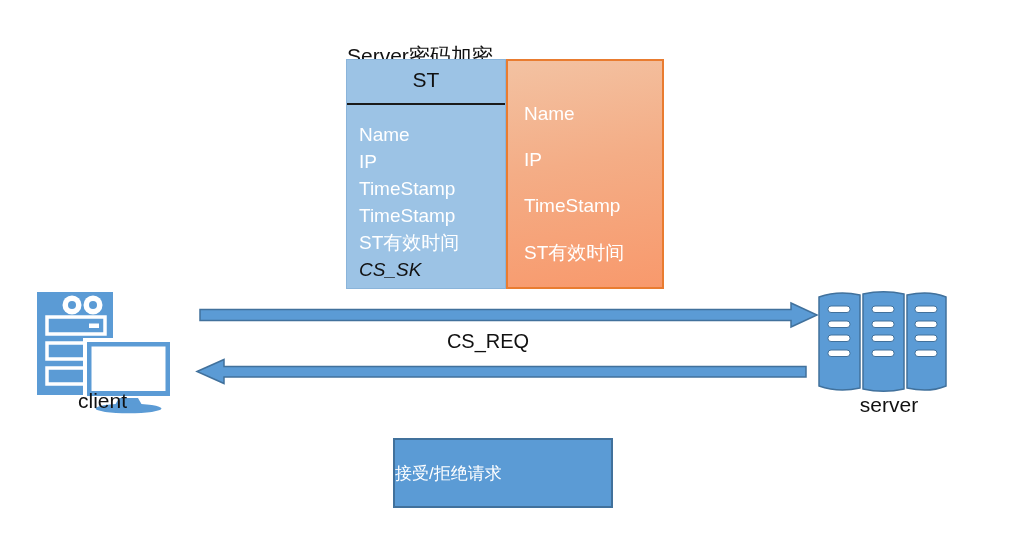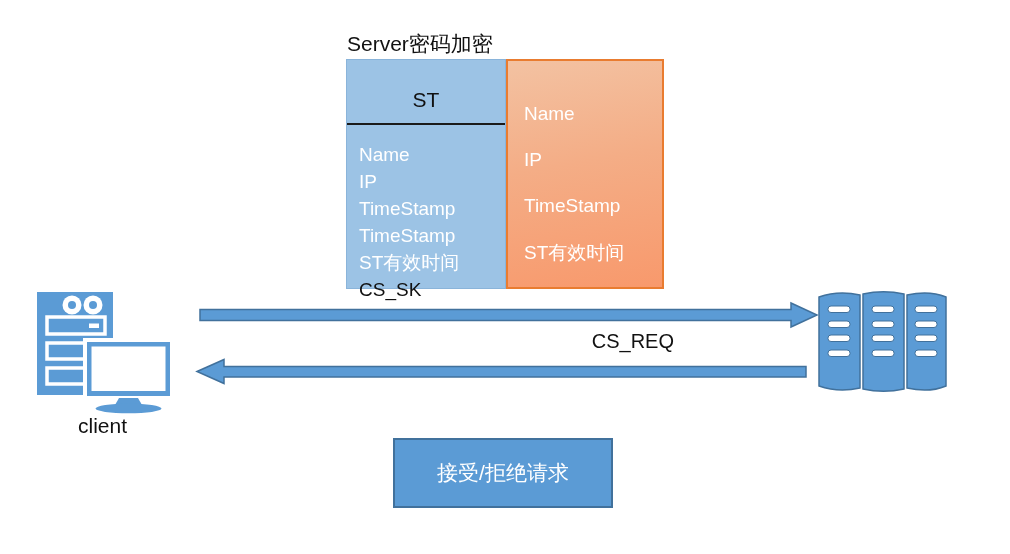--- a/index.html
+++ b/index.html
@@ -8,51 +8,51 @@
     font-family:"Liberation Sans","DejaVu Sans",sans-serif;overflow:hidden;
   }
   .abs{position:absolute;}
   
   .enc-label{font-size:21px;color:#111;white-space:nowrap;}
   
   #st-box{
     left:346px;top:59px;width:160px;height:230px;
     background:#9CC3E5;border:1px solid #8AB4DA;box-sizing:border-box;
   }
-  #st-header{width:100%;text-align:center;padding-top:28px;font-size:21px;color:#111;}
+  #st-header{width:100%;text-align:center;padding-top:8px;font-size:21px;color:#111;}
   #st-divider{margin-top:11px;width:100%;height:0;border-top:2px solid #1a1a1a;}
   .st-field{font-size:19px;line-height:27px;color:#ffffff;padding-left:12px;white-space:nowrap;}
-  .st-field.dark{color:#111;}
+  .st-field.dark{color:#111;font-style:italic;}
   #st-fields{margin-top:16px;}
   
   #sk-box{
     left:506px;top:59px;width:158px;height:230px;box-sizing:border-box;
     background:linear-gradient(170deg,#F3C2A2 0%,#F4AD86 45%,#F8996C 100%);
     border:2px solid #E97C30;
   }
   .sk-field{font-size:19px;color:#ffffff;padding-left:16px;position:absolute;white-space:nowrap;}
   
   .node-label{font-size:21px;color:#111;text-align:center;}
   
-  .msg-label{font-size:20px;color:#111;text-align:right;}
+  .msg-label{font-size:20px;color:#111;text-align:center;}
   
   #decision-box{
     left:393px;top:438px;width:220px;height:70px;box-sizing:border-box;
     background:#5B9BD5;border:2px solid #41719C;
-    display:flex;align-items:center;justify-content:center;
-    font-size:21px;color:#ffffff;
+    display:flex;align-items:center;
+    font-size:17px;color:#ffffff;
   }
   svg{display:block;}
 </style>
 </head>
 <body>
 
 <div id="stage">
 
-  <div class="abs enc-label" style="left:347px;top:30px;">Server密码加密</div>
+  <div class="abs enc-label" style="left:347px;top:42px;">Server密码加密</div>
 
   <div id="st-box" class="abs">
     <div id="st-header">ST</div>
     <div id="st-divider"></div>
     <div id="st-fields">
       <div class="st-field">Name</div>
       <div class="st-field">IP</div>
       <div class="st-field">TimeStamp</div>
       <div class="st-field">TimeStamp</div>
       <div class="st-field">ST有效时间</div>
@@ -75,41 +75,42 @@
     <circle cx="63" cy="20" r="4" fill="#5B9BD5"></circle>
     <rect x="17" y="32" width="58" height="17" fill="none" stroke="#ffffff" stroke-width="3.5"></rect>
     <rect x="59" y="38.5" width="10" height="4.5" fill="#ffffff"></rect>
     <rect x="17" y="58" width="58" height="16" fill="none" stroke="#ffffff" stroke-width="3.5"></rect>
     <rect x="17" y="83" width="58" height="16" fill="none" stroke="#ffffff" stroke-width="3.5"></rect>
     <rect x="55" y="55" width="87" height="58" fill="#5B9BD5" stroke="#ffffff" stroke-width="4"></rect>
     <rect x="61.5" y="61.5" width="74" height="44.5" fill="#ffffff"></rect>
     <polygon points="89,113 108,113 112,120 85,120" fill="#5B9BD5"></polygon>
     <ellipse cx="98.5" cy="123.5" rx="33" ry="4.8" fill="#5B9BD5"></ellipse>
   </svg>
-  <div class="abs node-label" style="left:30px;top:414px;width:145px;">client</div>
+  <div class="abs node-label" style="left:30px;top:389px;width:145px;">client</div>
 
   <svg class="abs" style="left:815px;top:290px;" width="134" height="106" viewBox="0 0 134 106">
     <path d="M4,7 C18,2 32,2 45,5 L45,98 C32,101 18,101 4,96 Z" fill="#5B9BD5" stroke="#41719C" stroke-width="1.5"></path>
     <path d="M48,4 C62,1 75,1 89,4 L89,99 C75,102 62,102 48,99 Z" fill="#5B9BD5" stroke="#41719C" stroke-width="1.5"></path>
     <path d="M92,5 C105,2 119,2 131,7 L131,96 C119,101 105,101 92,98 Z" fill="#5B9BD5" stroke="#41719C" stroke-width="1.5"></path>
     <g fill="#ffffff" stroke="#41719C" stroke-width="1">
       <rect x="13" y="16" width="22" height="6.5" rx="3"></rect>
       <rect x="13" y="31" width="22" height="6.5" rx="3"></rect>
       <rect x="13" y="45" width="22" height="6.5" rx="3"></rect>
       <rect x="13" y="60" width="22" height="6.5" rx="3"></rect>
       <rect x="57" y="16" width="22" height="6.5" rx="3"></rect>
       <rect x="57" y="31" width="22" height="6.5" rx="3"></rect>
       <rect x="57" y="45" width="22" height="6.5" rx="3"></rect>
       <rect x="57" y="60" width="22" height="6.5" rx="3"></rect>
       <rect x="100" y="16" width="22" height="6.5" rx="3"></rect>
       <rect x="100" y="31" width="22" height="6.5" rx="3"></rect>
       <rect x="100" y="45" width="22" height="6.5" rx="3"></rect>
       <rect x="100" y="60" width="22" height="6.5" rx="3"></rect>
     </g>
   </svg>
+  <div class="abs node-label" style="left:822px;top:393px;width:134px;">server</div>
 
   <svg class="abs" style="left:190px;top:300px;" width="632" height="32" viewBox="0 0 632 32">
     <polygon points="10,9.5 601,9.5 601,3 627,15 601,27 601,20.5 10,20.5" fill="#5B9BD5" stroke="#41719C" stroke-width="1.5"></polygon>
   </svg>
   <div class="abs msg-label" style="left:302px;top:330px;width:372px;">CS_REQ</div>
 
   <svg class="abs" style="left:190px;top:357px;" width="632" height="30" viewBox="0 0 632 30">
     <polygon points="7,14.5 34,2.5 34,9.5 616,9.5 616,20 34,20 34,26.5" fill="#5B9BD5" stroke="#41719C" stroke-width="1.5"></polygon>
   </svg>
 

